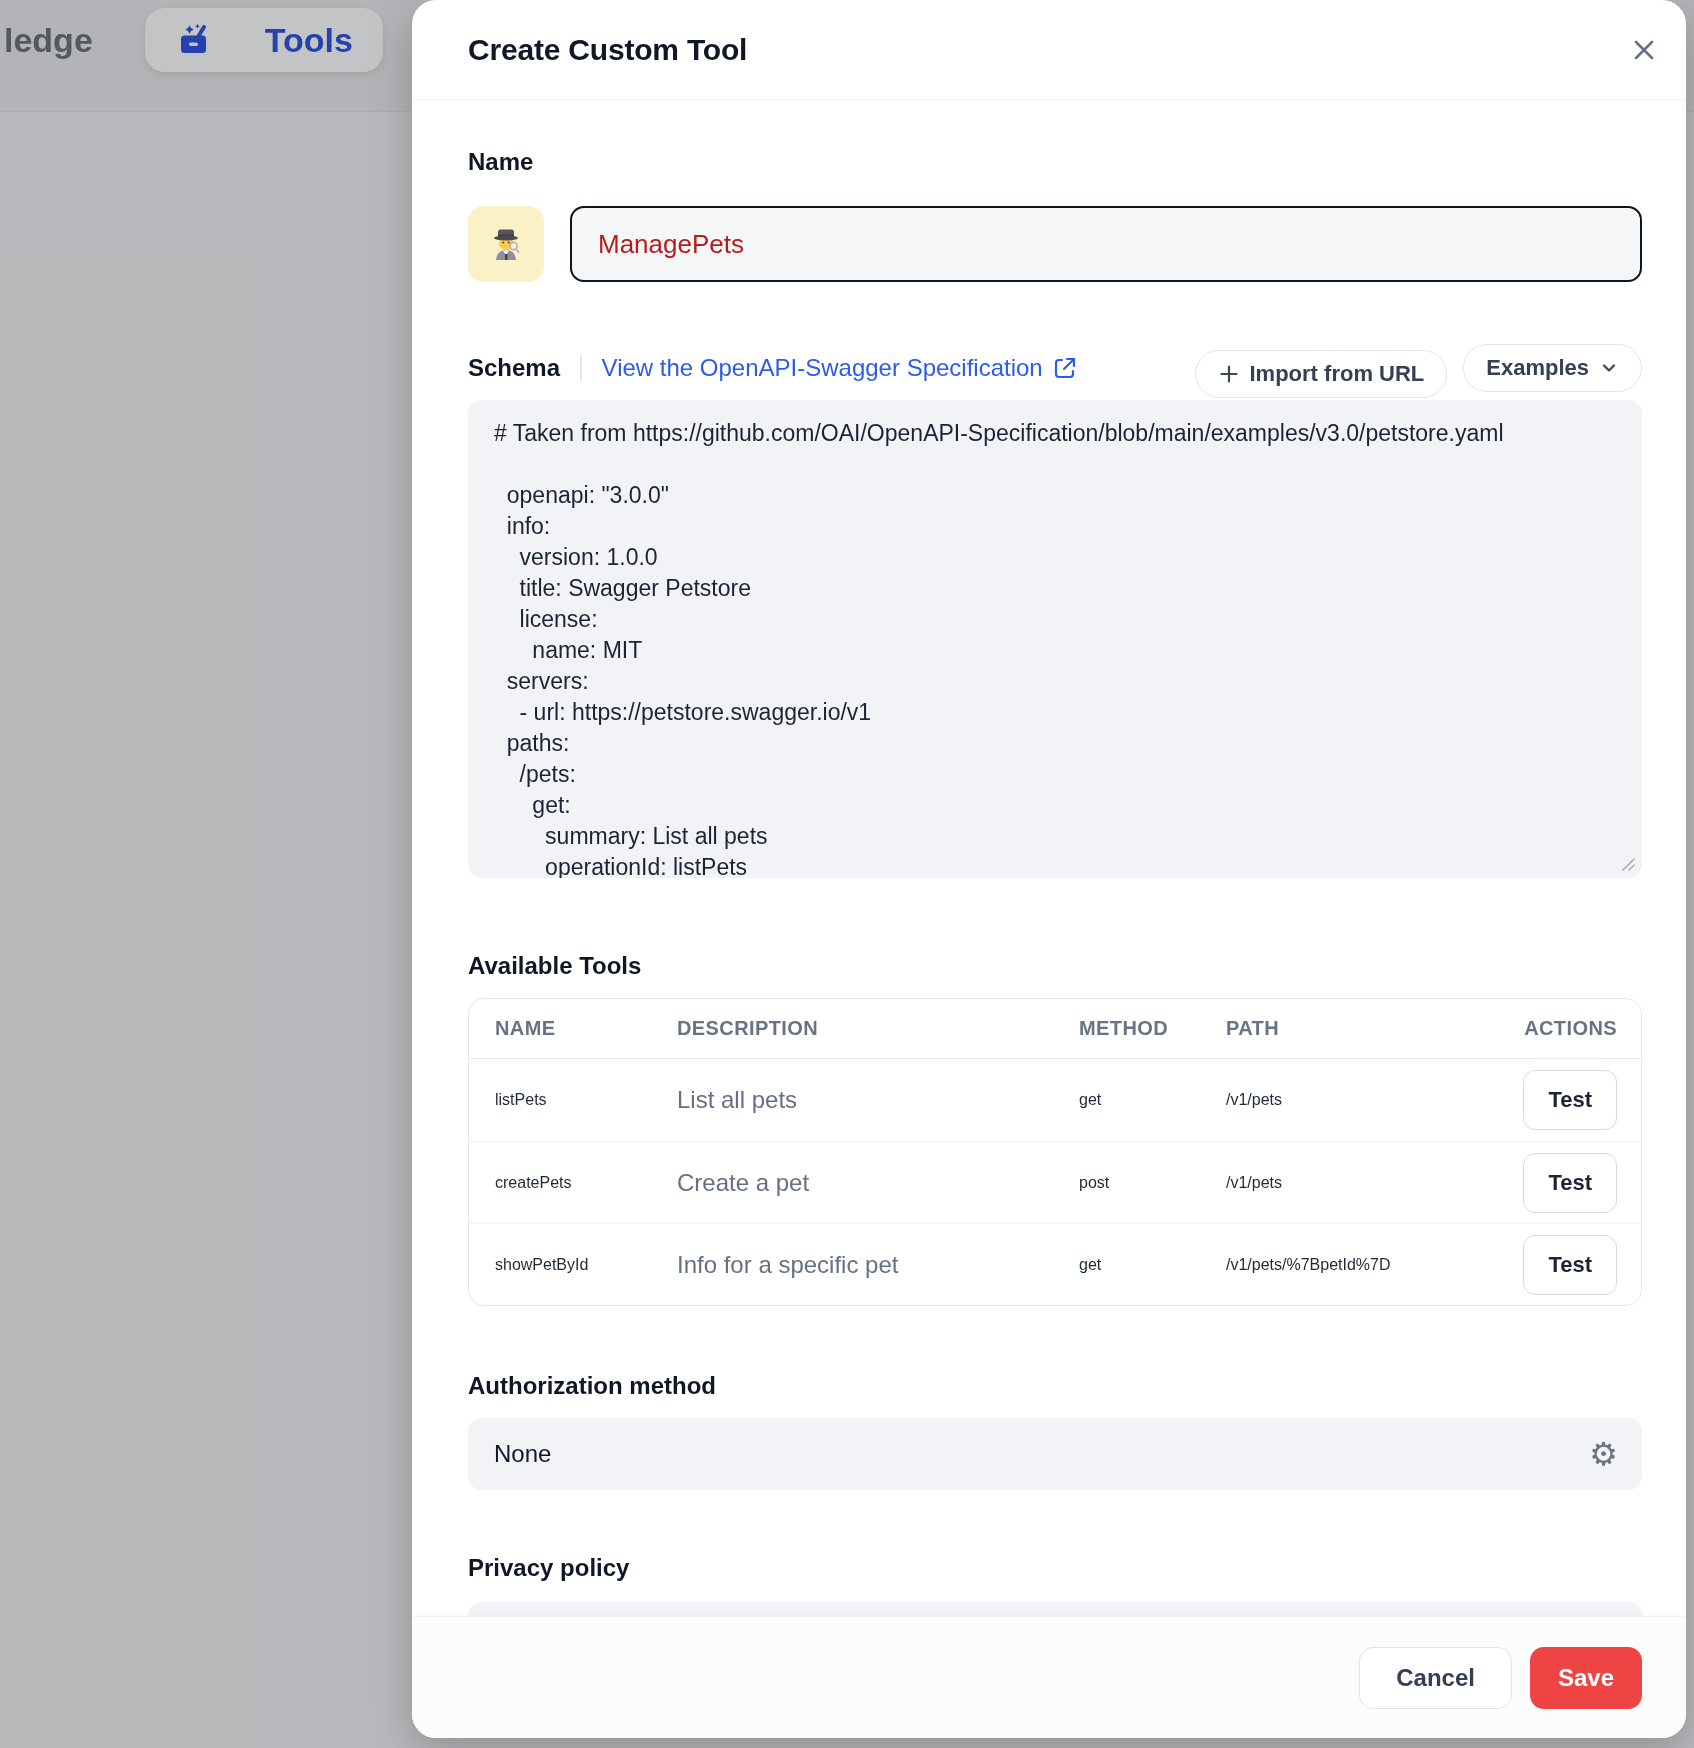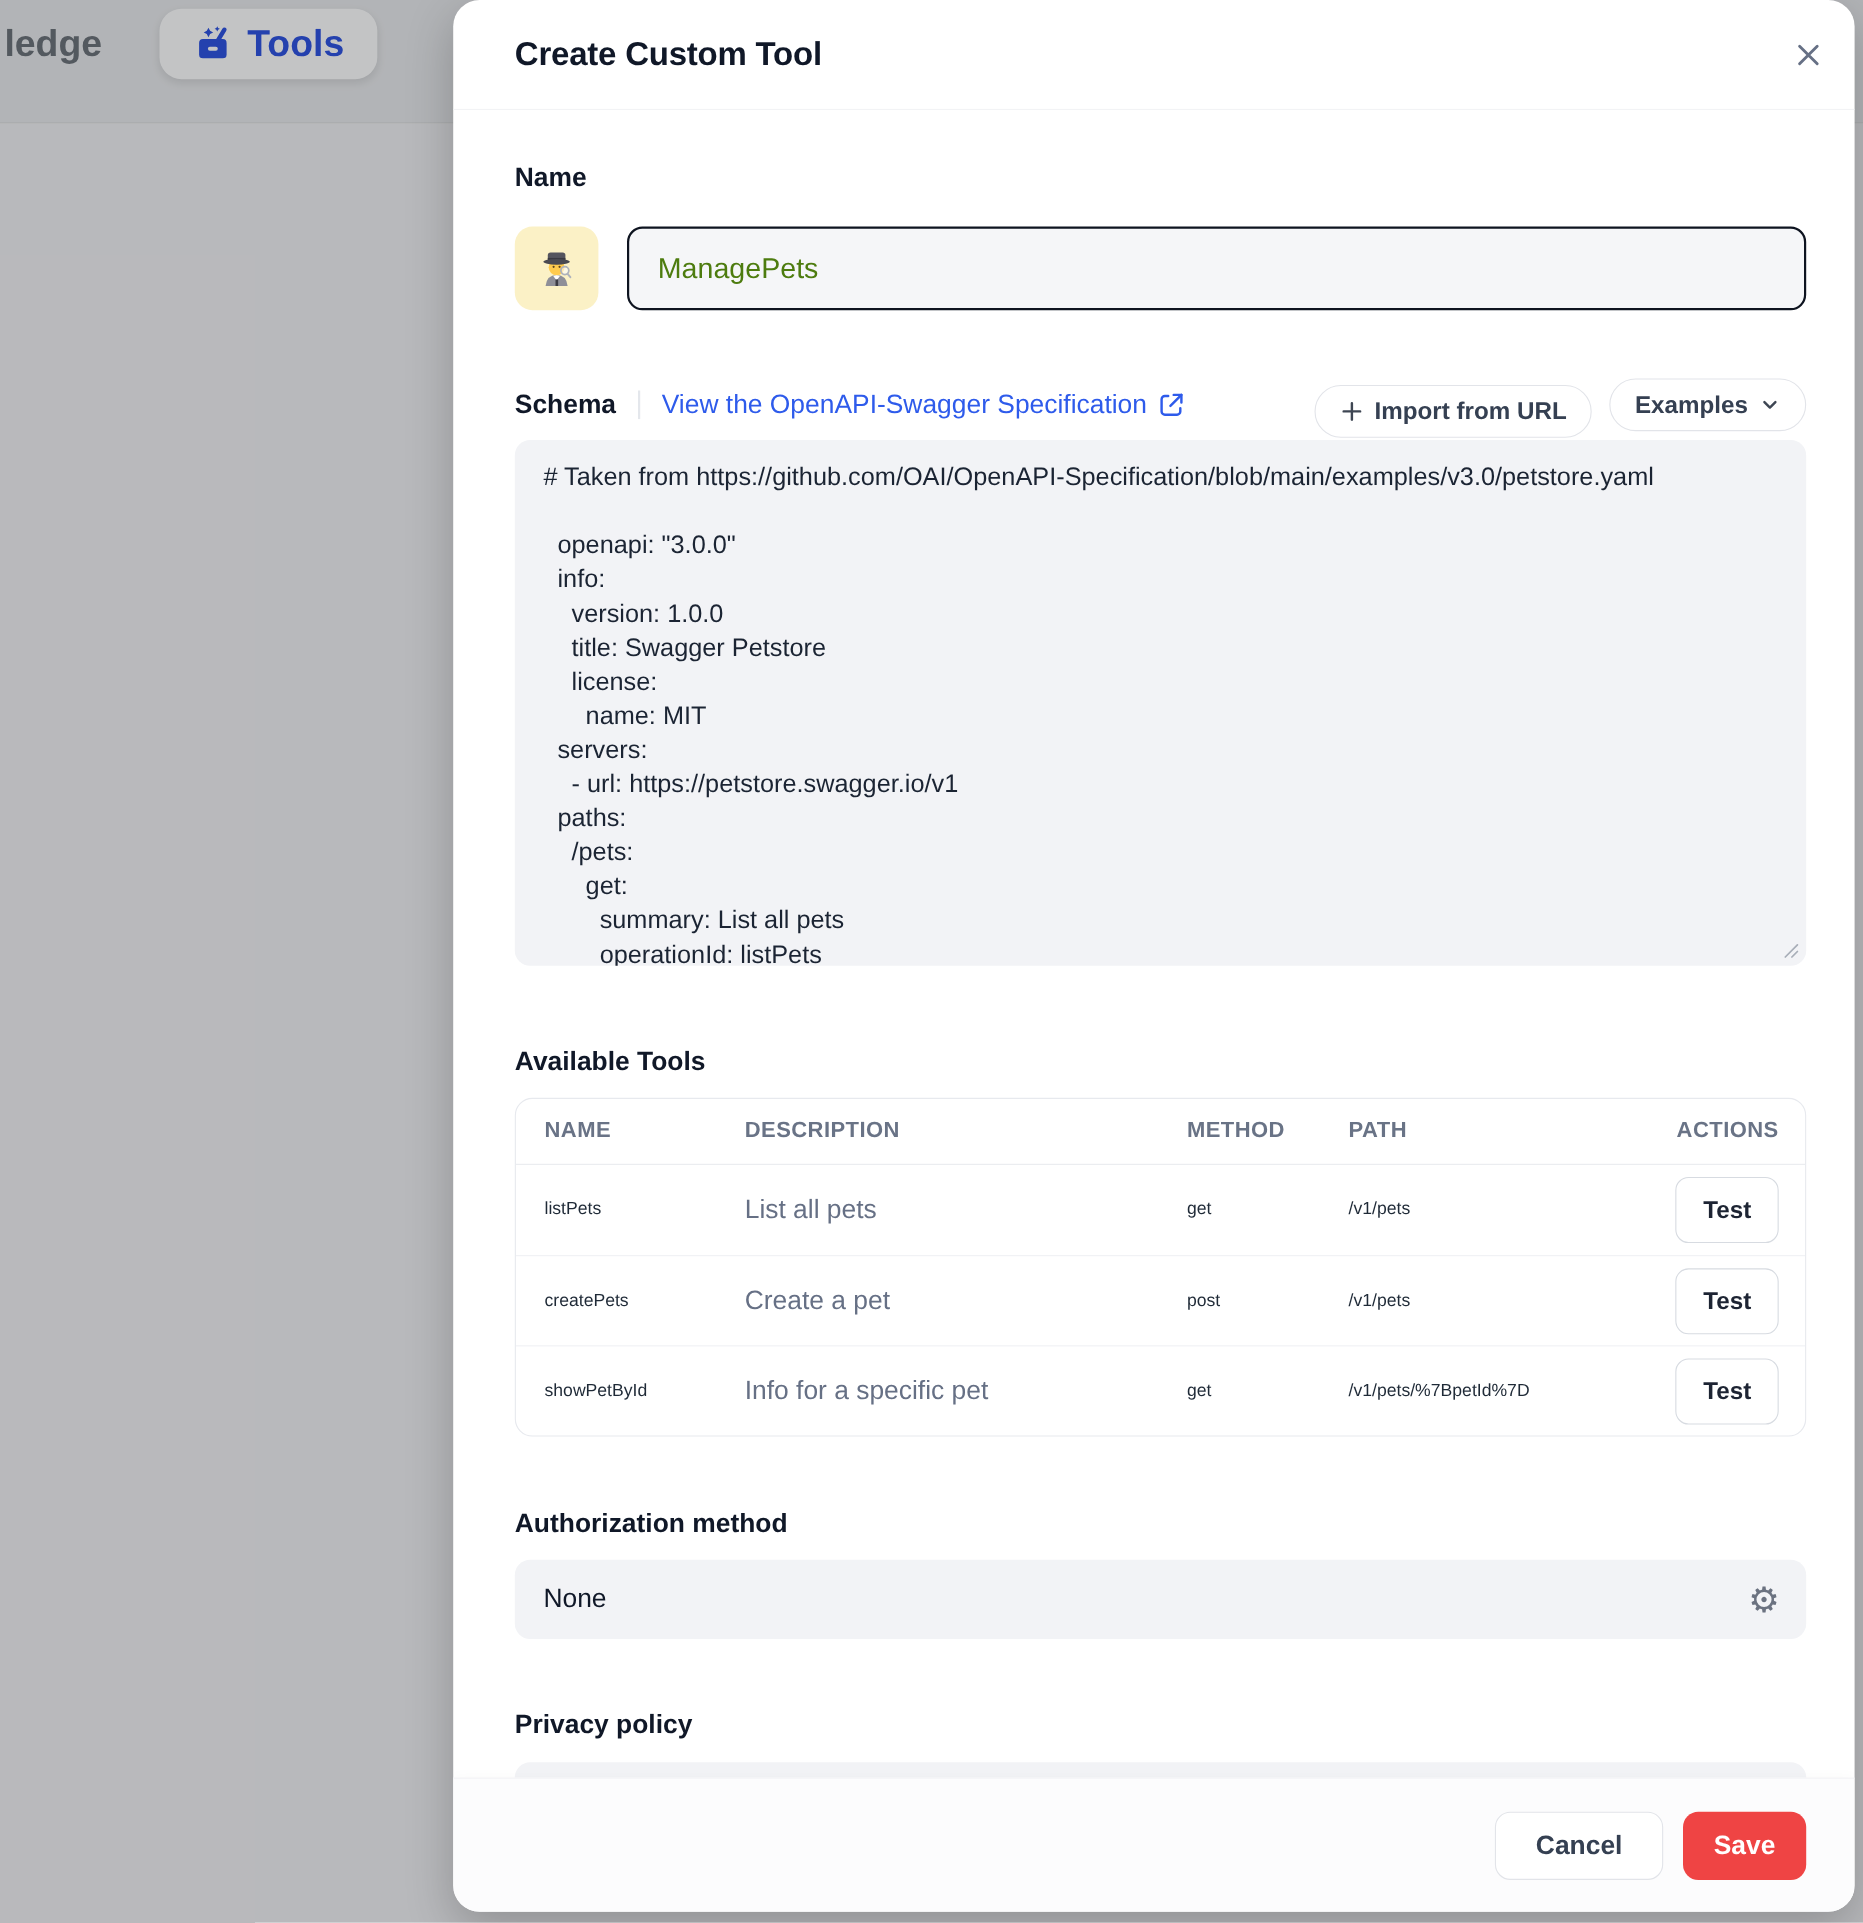--- a/index.html
+++ b/index.html
@@ -6,41 +6,41 @@
   html,body { width:1694px; height:1748px; overflow:hidden; }
   body { font-family:"Liberation Sans", sans-serif; color:#1D2433; position:relative; background:#F1F1F3; }
 
   
   .backdrop { position:absolute; inset:0; }
   .bk-header { position:absolute; top:0; left:0; right:0; height:112px; background:#E9EAEC; border-bottom:1px solid #DEDFE2; }
   .bk-tabs { position:absolute; top:0; left:0; height:80px; display:flex; align-items:center; }
   .bk-partial-tab { font-size:34px; font-weight:600; color:#6A7077; margin-left:4px; }
   .bk-tools-pill { margin-left:52px; height:64px; padding:0 30px; background:#FFFFFF; border-radius:20px;
                    display:flex; align-items:center; gap:14px; box-shadow:0 3px 8px rgba(0,0,0,0.10); }
-  .bk-tools-label { font-size:34px; font-weight:600; color:#2B50E0; }
+  .bk-tools-label { font-size:34px; font-weight:600; color:#2B50E0;margin-left:40px; }
   .overlay { position:absolute; inset:0; background:rgba(16,18,23,0.25); }
 
   
   .modal { position:absolute; left:412px; top:0; width:1274px; height:1738px; background:#FFFFFF;
            border-radius:24px; box-shadow:0 14px 44px rgba(0,0,0,0.22); overflow:hidden; }
   .modal-header { height:100px; display:flex; align-items:center; padding:0 20px 0 56px; border-bottom:1.5px solid #F2F3F5; }
   .modal-title { font-size:30px; font-weight:700; color:#101828; letter-spacing:-0.2px; }
   .close-btn { margin-left:auto; width:44px; height:44px; display:flex; align-items:center; justify-content:center;
                border-radius:10px; cursor:pointer; }
 
   .modal-body { position:absolute; top:100px; left:0; right:0; bottom:0; padding:0 44px 0 56px; overflow:hidden; }
 
   .section-label { font-size:24px; font-weight:700; color:#101828; line-height:32px; }
   .lbl-name { margin-top:46px; }
 
   .name-row { margin-top:28px; display:flex; align-items:center; gap:26px; }
   .emoji-tile { width:76px; height:76px; background:#FBF1C6; border-radius:16px; flex:0 0 auto;
                 display:flex; align-items:center; justify-content:center; cursor:pointer; }
   .name-input { flex:1; height:76px; background:#F5F6F8; border:2.5px solid #0E1420; border-radius:14px;
-                font-family:"Liberation Sans", sans-serif; font-size:26px; color:#4d7c0f; padding:0 26px; outline:none; }
+                font-family:"Liberation Sans", sans-serif; font-size:26px; color:#b91c1c; padding:0 26px; outline:none; }
 
   .schema-row { margin-top:62px; display:flex; align-items:center; height:48px; }
   .schema-sep { width:1.5px; height:26px; background:#E4E7EC; margin:0 20px; }
   .schema-link { display:flex; align-items:center; gap:10px; color:#2E5BEB; font-size:24px; font-weight:500; cursor:pointer; }
   .pill-btn { height:48px; display:flex; align-items:center; gap:10px; padding:0 22px; border:1.5px solid #E2E4E9;
               border-radius:24px; background:#FFFFFF; font-size:22px; font-weight:600; color:#354052; cursor:pointer; }
   .btn-import { margin-left:auto;margin-top:12px; }
   .btn-examples { margin-left:16px; }
 
   .schema-code { position:relative; margin-top:8px; height:478px; background:#F2F3F6; border-radius:14px;

